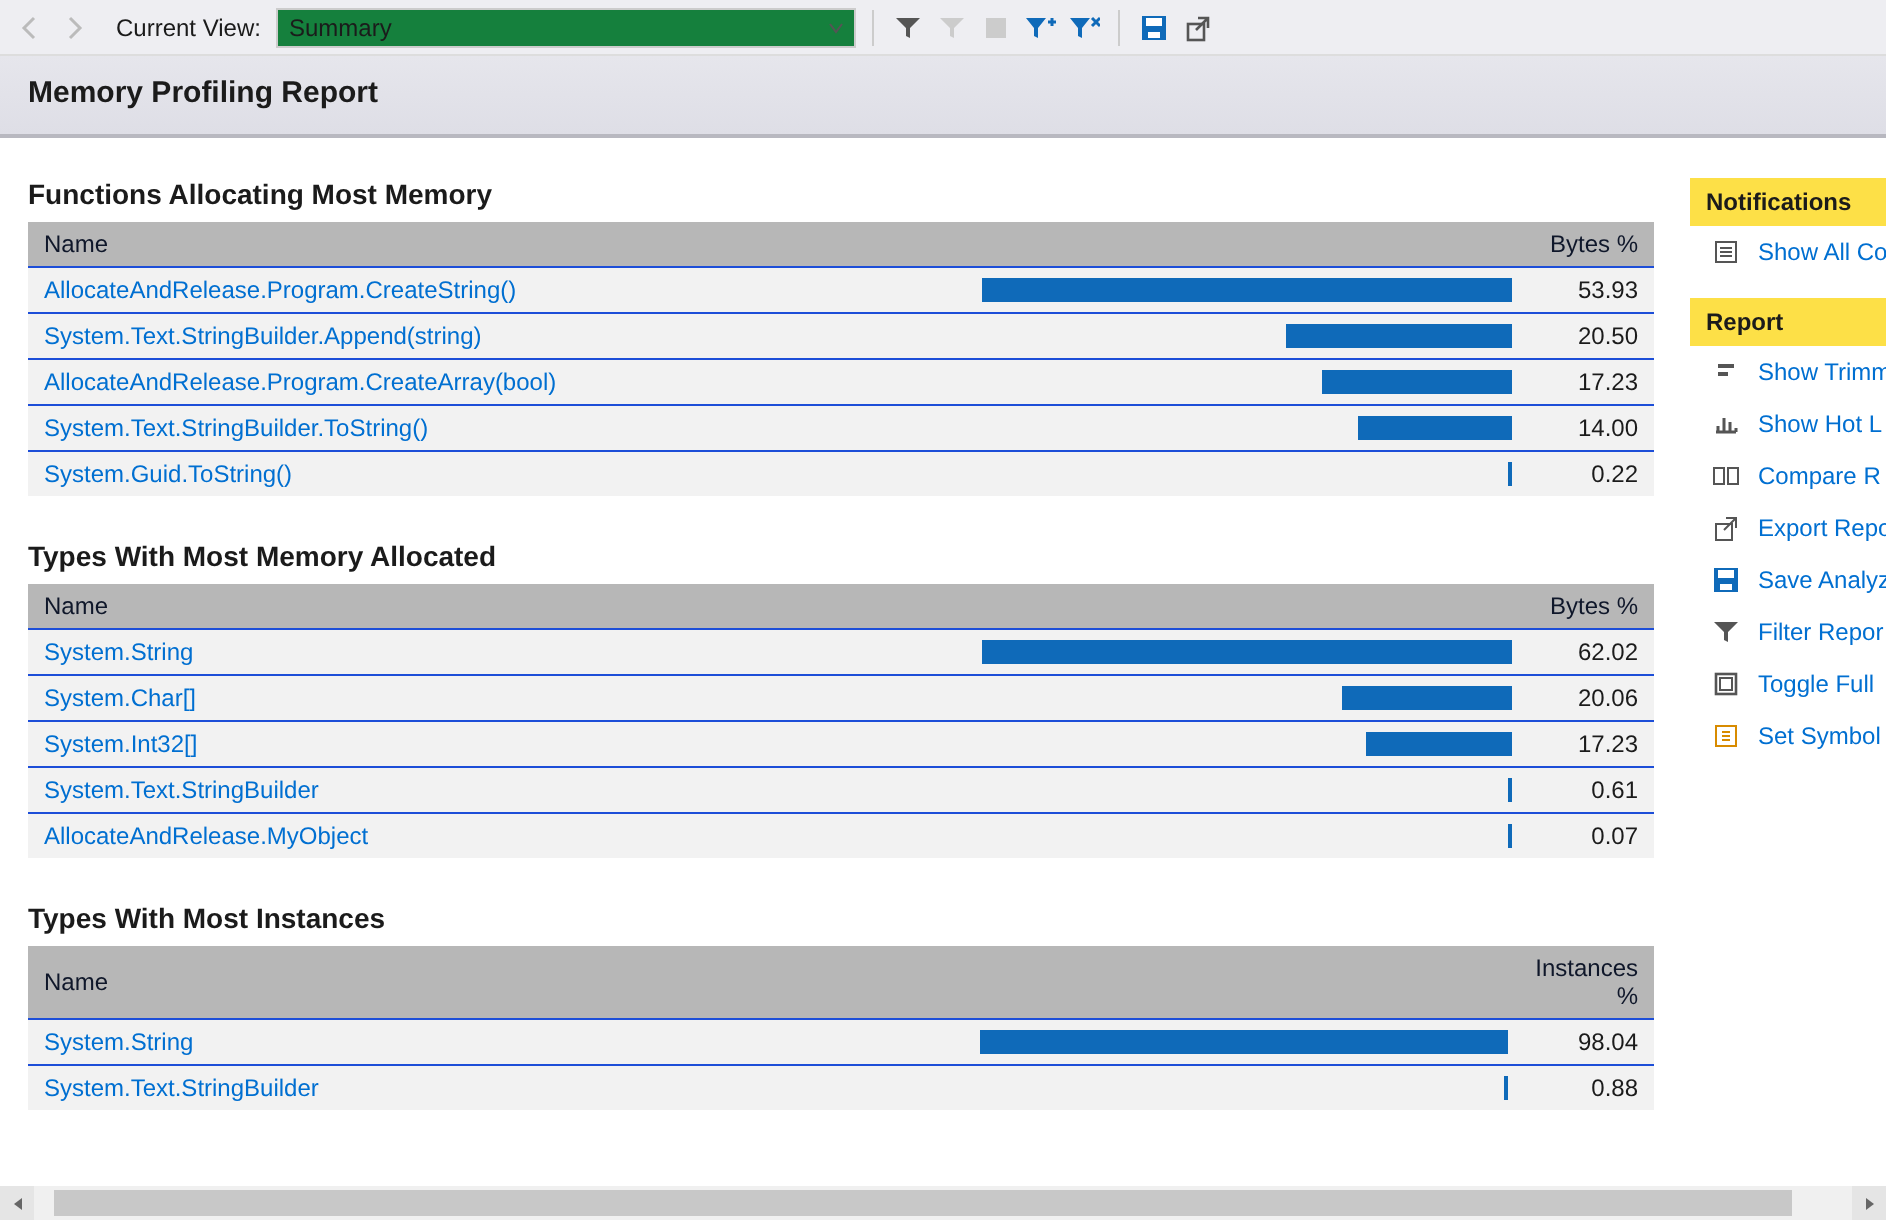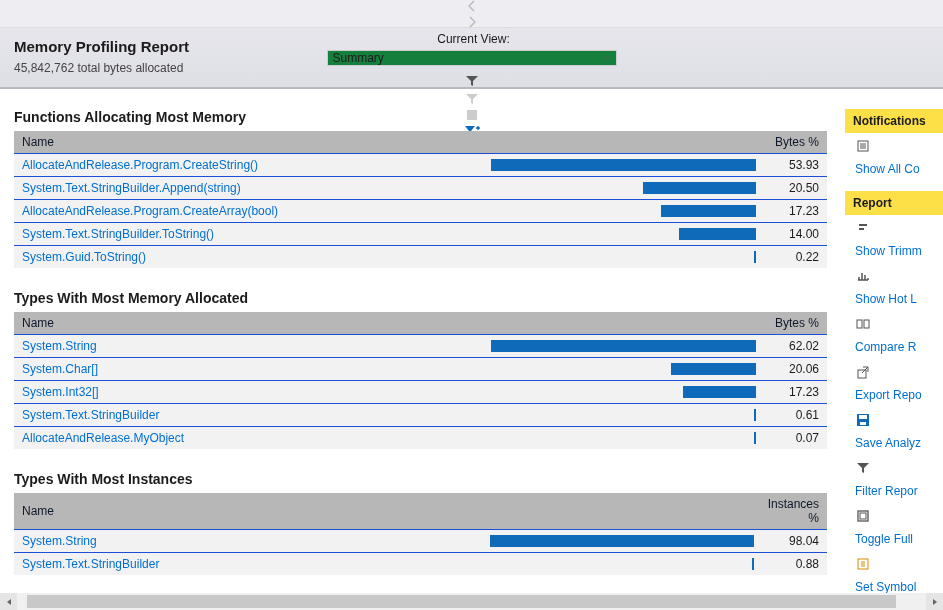--- a/index.html
+++ b/index.html
@@ -1,18 +1,18 @@
 <!DOCTYPE html>
 <html><head>
 <meta charset="utf-8">
 <style>
 * { box-sizing: border-box; margin: 0; padding: 0; }
 body { font-family: "Segoe UI", Arial, sans-serif; font-size: 12px; background: #fff; color: #1b1b1b; width: 943px; height: 610px; overflow: hidden; position: relative; }
 
-.toolbar { height: 28px; background: #eeeef2; display: flex; align-items: center; padding: 0 6px; gap: 4px; border-bottom: 1px solid #ddd; flex-direction: column; }
+.toolbar { height: 28px; background: #eeeef2; display: flex; align-items: center; padding: 0 6px; gap: 4px; border-bottom: 1px solid #ddd; }
 .tb-btn { width: 18px; height: 18px; display: flex; align-items: center; justify-content: center; cursor: pointer; color: #555; }
 .tb-btn.disabled { color: #bbb; cursor: default; }
 .tb-label { font-size: 12px; color: #1b1b1b; margin: 0 4px 0 8px; }
 .tb-select { height: 20px; width: 290px; font-size: 12px; background: #15803d; border: 1px solid #ccc; padding: 0 5px; }
 .tb-sep { width: 1px; height: 18px; background: #ccc; margin: 0 4px; }
 svg { display: block; }
 
 .header-band { background: linear-gradient(#e6e6ec,#dedee6); padding: 10px 14px 12px; border-bottom: 2px solid #b8b8c0; }
 .report-title { font-weight: 700; font-size: 15px; color: #1b1b1b; }
 .subtitle { font-size: 12px; color: #444; margin-top: 6px; }
@@ -28,21 +28,21 @@
 .tbl td { padding: 4px 8px; font-size: 12px; vertical-align: middle; }
 .tbl tr.data td { border-top: 1px solid #1d4ed8; }
 .tbl td.link { color: #006fd1; cursor: pointer; width: 54%; }
 .tbl td.barcell { padding: 4px 0; width: 30%; }
 .tbl td.num { text-align: right; width: 8%; color: #1b1b1b; }
 .bar-wrap { display: flex; justify-content: flex-end; width: 100%; }
 .bar { height: 12px; background: #0f6ab9; }
 
 .side-panel { margin-bottom: 10px; }
 .side-head { background: #fde047; font-weight: 700; font-size: 12px; padding: 5px 8px; color: #1b1b1b; }
-.side-row { display: flex; gap: 8px; padding: 5px 8px 5px 10px; color: #006fd1; cursor: pointer; white-space: nowrap; font-size: 12px; flex-direction: column; }
+.side-row { display: flex; align-items: center; gap: 8px; padding: 5px 8px 5px 10px; color: #006fd1; cursor: pointer; white-space: nowrap; font-size: 12px; }
 .side-row .ic { width: 16px; height: 16px; flex: 0 0 16px; display: flex; align-items: center; justify-content: center; }
 
 .hscroll { position: absolute; left: 0; right: 0; bottom: 0; height: 17px; background: #f0f0f0; display: flex; align-items: center; }
 .hscroll .arrow { width: 17px; height: 17px; display: flex; align-items: center; justify-content: center; color: #666; background: #e5e5e5; }
 .hscroll .track { flex: 1; height: 17px; position: relative; }
 .hscroll .thumb { position: absolute; left: 10px; right: 30px; top: 2px; height: 13px; background: #c8c8c8; border-radius: 0; }
 </style>
 </head>
 <body>
 
@@ -103,21 +103,20 @@
   <div class="tb-btn">
       <svg width="14" height="14" viewBox="0 0 14 14">
         <rect x="2" y="5" width="8" height="8" fill="none" stroke="#555" stroke-width="1.3"></rect>
         <path d="M7 2 L12 2 L12 7 M12 2 L6 8" stroke="#555" stroke-width="1.3" fill="none"></path>
       </svg>
     </div>
 </div>
 
 <div class="header-band">
   <div class="report-title">Memory Profiling Report</div>
-  <div class="subtitle">45,842,762 total bytes allocated</div>
 </div>
 
 <div class="body-wrap">
   <div class="main">
     <div class="section-title">Functions Allocating Most Memory</div>
     <table class="tbl">
       <thead>
           <tr>
         <th>Name</th>
         <th></th>

